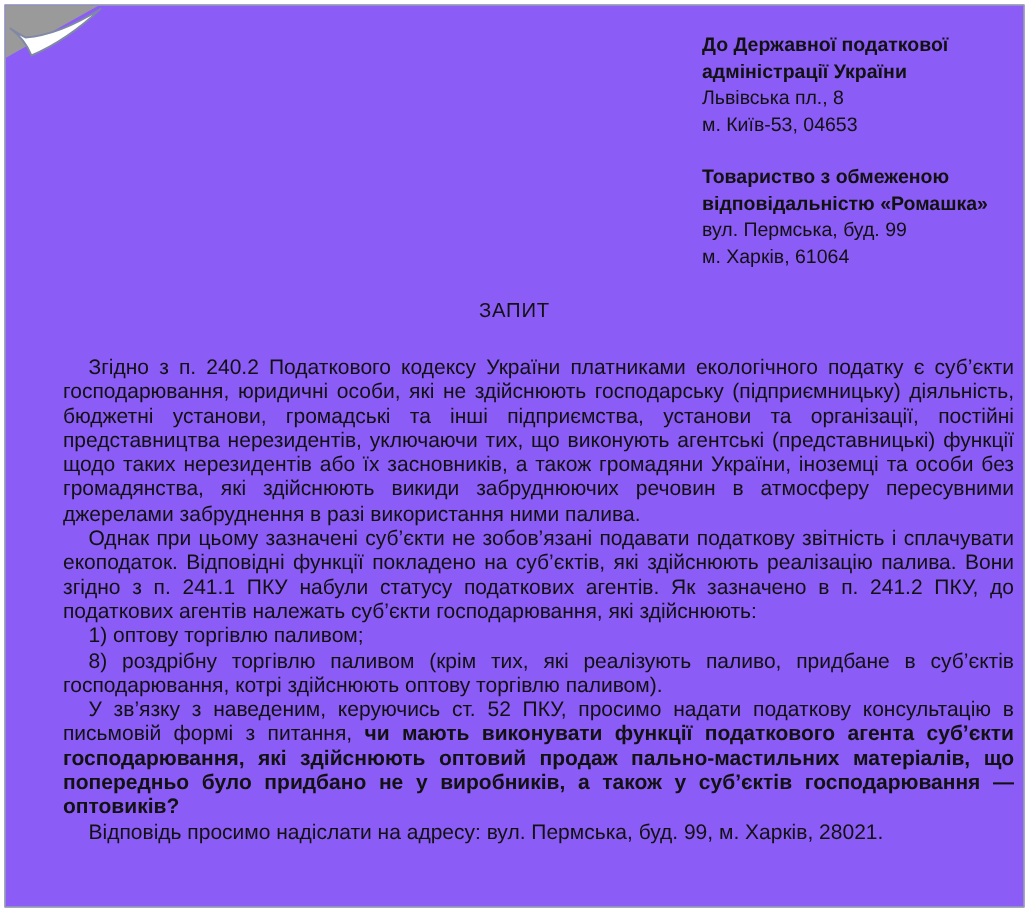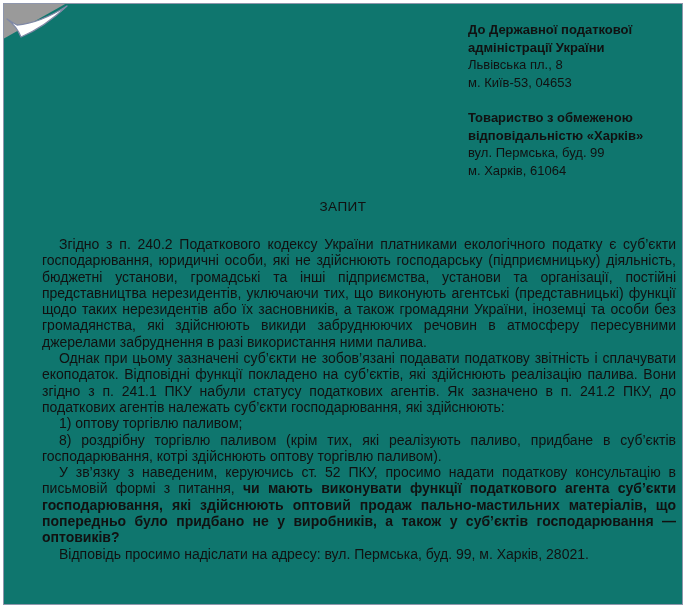--- a/index.html
+++ b/index.html
@@ -14,21 +14,21 @@
     font-family: "Liberation Sans", sans-serif;
     color: #111111;
   }
   .page {
     position: absolute;
     left: 3px;
     top: 3px;
     width: 680px;
     height: 602px;
     border: 1px solid #8e96ac;
-    background: #0f766e;
+    background: #8b5cf6;
     box-sizing: border-box;
     overflow: hidden;
   }
   .curl {
     position: absolute;
     left: -1px;
     top: -1px;
     width: 70px;
     height: 44px;
   }
@@ -76,21 +76,21 @@
   <svg class="curl" viewBox="0 0 70 44" xmlns="http://www.w3.org/2000/svg" aria-hidden="true">
     <polygon points="0,0 64,0 0,36" fill="#9a9a9a"></polygon>
     <path d="M 4,16 C 12,22 16,29 18,34 C 32,28 48,18 64,3 C 45,15 28,21 14,22 C 10,20 7,18 4,16 Z" fill="#ffffff" stroke="#7f88a5" stroke-width="1.3" stroke-linejoin="round"></path>
   </svg>
 
   <div class="recipient">
     <div class="bold">До Державної податкової адміністрації України</div>
     <div>Львівська пл., 8</div>
     <div>м. Київ-53, 04653</div>
     <div class="block-gap"></div>
-    <div class="bold">Товариство з обмеженою відповідальністю «Харків»</div>
+    <div class="bold">Товариство з обмеженою відповідальністю «Ромашка»</div>
     <div>вул. Пермська, буд. 99</div>
     <div>м. Харків, 61064</div>
   </div>
 
   <div class="doc-title">ЗАПИТ</div>
 
   <div class="doc-body">
     <p>Згідно з п. 240.2 Податкового кодексу України платниками екологічного податку є суб’єкти господарювання, юридичні особи, які не здійснюють господарську (підприємницьку) діяльність, бюджетні установи, громадські та інші підприємства, установи та організації, постійні представництва нерезидентів, уключаючи тих, що виконують агентські (представницькі) функції щодо таких нерезидентів або їх засновників, а також громадяни України, іноземці та особи без громадянства, які здійснюють викиди забруднюючих речовин в атмосферу пересувними джерелами забруднення в разі використання ними палива.</p>
     <p>Однак при цьому зазначені суб’єкти не зобов’язані подавати податкову звітність і сплачувати екоподаток. Відповідні функції покладено на суб’єктів, які здійснюють реалізацію палива. Вони згідно з п. 241.1 ПКУ набули статусу податкових агентів. Як зазначено в п. 241.2 ПКУ, до податкових агентів належать суб’єкти господарювання, які здійснюють:</p>
     <p>1) оптову торгівлю паливом;</p>

